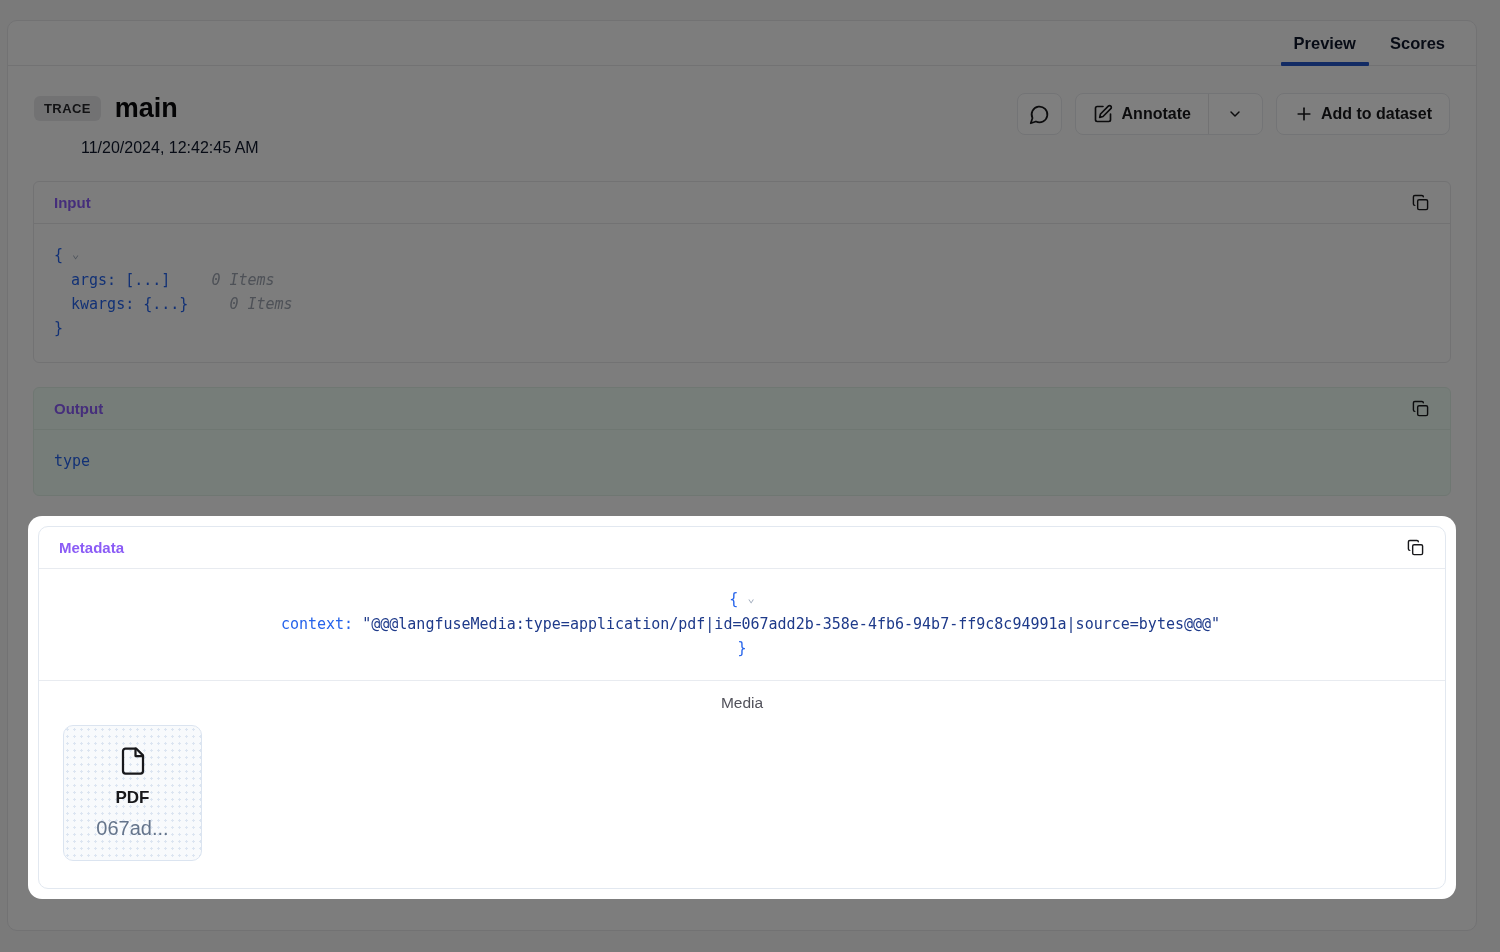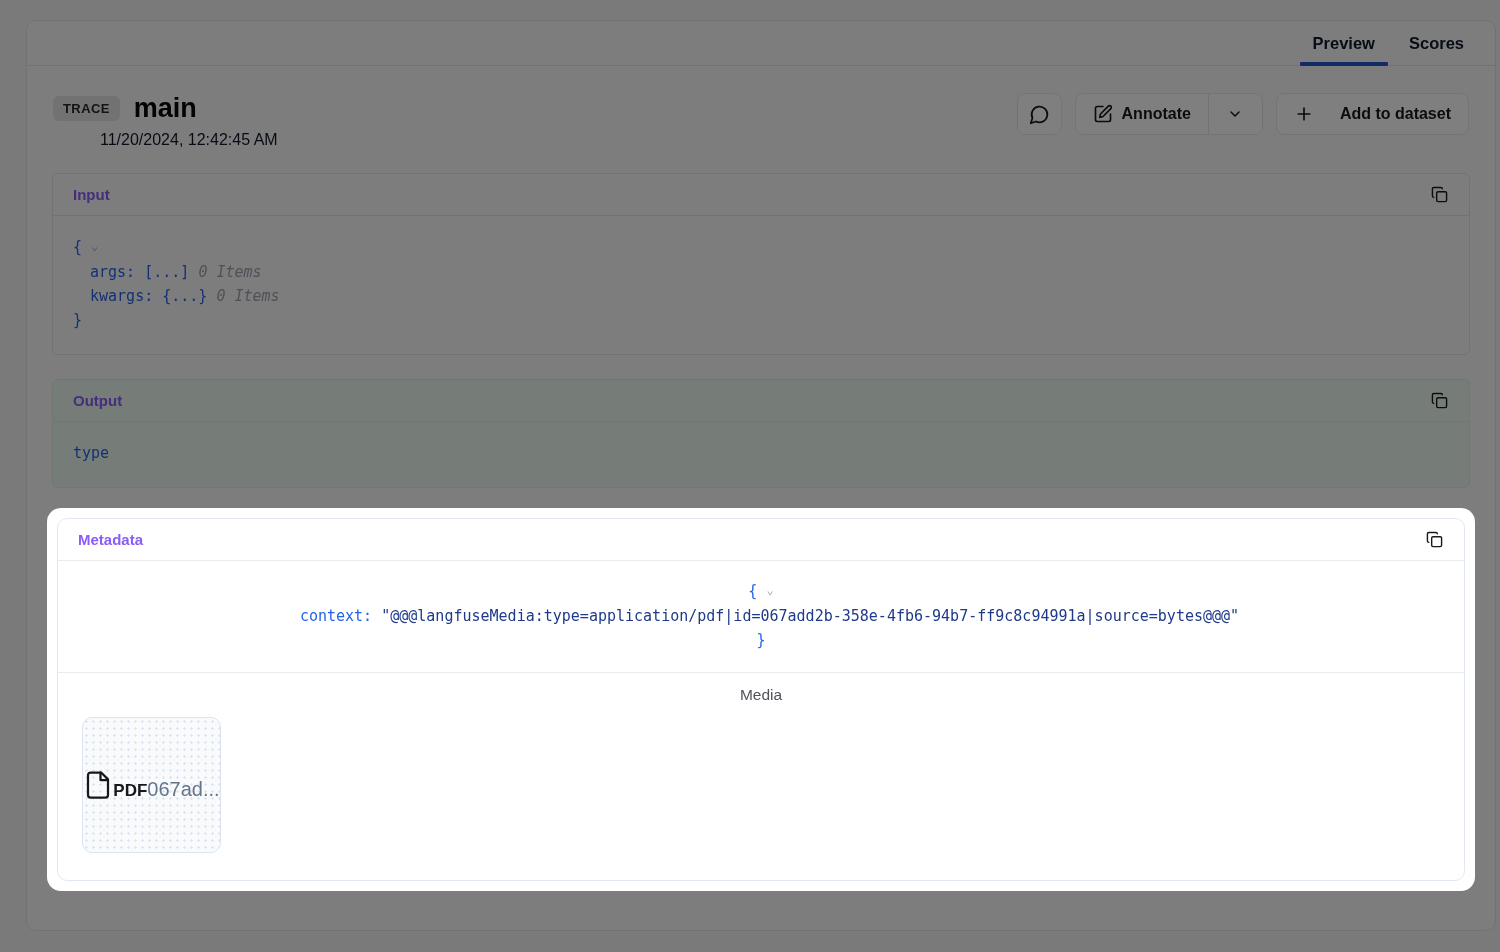--- a/index.html
+++ b/index.html
@@ -12,21 +12,21 @@
     color: #18181b;
   }
   .dim-overlay {
     position: absolute; inset: 0;
     background: rgba(0,0,0,0.5);
     z-index: 10;
     pointer-events: none;
   }
   .page-container {
     position: absolute;
-    left: 26px; top: 20px;
+    left: 7px; top: 20px;
     width: 1470px; height: 911px;
     background: #fbfbfb;
     border: 1px solid #e4e4e7;
     border-radius: 10px;
   }
   
   .tab-bar {
     height: 45px;
     display: flex;
     justify-content: flex-end;
@@ -45,21 +45,21 @@
   }
   .tab.active .tab-underline {
     position: absolute; left: 0; right: 0; bottom: -1px;
     height: 4px; background: #2556c8; border-radius: 1px;
   }
   
   .trace-header {
     display: flex; justify-content: space-between; align-items: flex-start;
     padding: 27px 26px 0 26px;
   }
-  .trace-id-block { display: flex; flex-direction: column; }
+  .trace-id-block { display: flex; flex-direction: column; gap: 8px; }
   .trace-title-row { display: flex; align-items: center; gap: 14px; }
   .trace-badge {
     background: #e4e4e7; color: #27272a;
     font-size: 13px; font-weight: 600; letter-spacing: 0.4px;
     padding: 5px 10px; border-radius: 6px;
   }
   .trace-title { font-size: 27px; font-weight: 700; color: #09090b; }
   .trace-timestamp { margin-top: 7px; font-size: 16px; color: #0f172a; margin-left: 47px; }
   .header-actions { display: flex; align-items: center; gap: 13px; }
   .btn {
@@ -73,21 +73,21 @@
   }
   .icon-btn { width: 45px; }
   .split-btn { display: inline-flex; align-items: stretch; background: #fff; border: 1px solid #e7e8ec; border-radius: 8px; overflow: hidden; }
   .split-main {
     display: flex; align-items: center; gap: 9px;
     padding: 0 17px; height: 40px;
     font-size: 16px; font-weight: 600; cursor: pointer;
   }
   .split-divider { width: 1px; background: #e4e4e7; margin: 0; }
   .split-caret { width: 53px; display: flex; align-items: center; justify-content: center; cursor: pointer; }
-  .btn-add { padding: 0 17px; gap: 26px; justify-content: flex-end; }
+  .btn-add { padding: 0 17px; gap: 7px; justify-content: flex-end; }
   
   .panel {
     margin: 24px 25px 0 25px;
     border: 1px solid #e4e4e7;
     border-radius: 6px;
     background: #fbfbfb;
     overflow: hidden;
   }
   .panel-header {
     height: 42px;
@@ -101,21 +101,21 @@
     padding: 19px 20px 22px 20px;
     font-family: "DejaVu Sans Mono", monospace;
     font-size: 15px; line-height: 24px;
     white-space: pre;
   }
   .panel.output { background: #edfbf3; border-color: #dfeee5; }
   .panel.output .panel-header { border-bottom-color: #dfeee5; }
   .json-blue { color: #2563eb; }
   .json-key { color: #2563eb; }
   .json-string { color: #1e3a8a; }
-  .json-meta { color: #9ca3af; font-style: italic; }
+  .json-meta { color: #9ca3af; font-style: italic; margin-left: 32px; }
   .json-row { display: block; }
   .json-indent { padding-left: 17px; }
   .collapse-caret { color: #9aa6b8; font-size: 12px; cursor: pointer; display: inline-block; transform: translateY(-2px); }
   
   .spotlight {
     position: relative; z-index: 20;
     margin: 20px 20px 0 20px;
     background: #ffffff;
     border-radius: 14px;
     padding: 10px;
@@ -140,21 +140,21 @@
   }
   .media-label { font-size: 15.5px; color: #52525b; }
   .media-card {
     margin-top: 13px;
     width: 139px; height: 136px;
     border: 1px solid #dbe4f0;
     border-radius: 10px;
     background-color: #f8fafc;
     background-image: radial-gradient(#dce5f1 1px, transparent 1.2px);
     background-size: 7px 7px;
-    display: flex; flex-direction: row; align-items: center; justify-content: center;
+    display: flex; flex-direction: column; align-items: center; justify-content: center;
     cursor: pointer;
   }
   .media-type { margin-top: 12px; font-size: 17px; font-weight: 700; color: #18181b; }
   .media-id { margin-top: 9px; font-size: 20px; color: #64748b; }
   svg { display: block; }
 </style>
 </head>
 <body>
 
 <div class="page-container">

